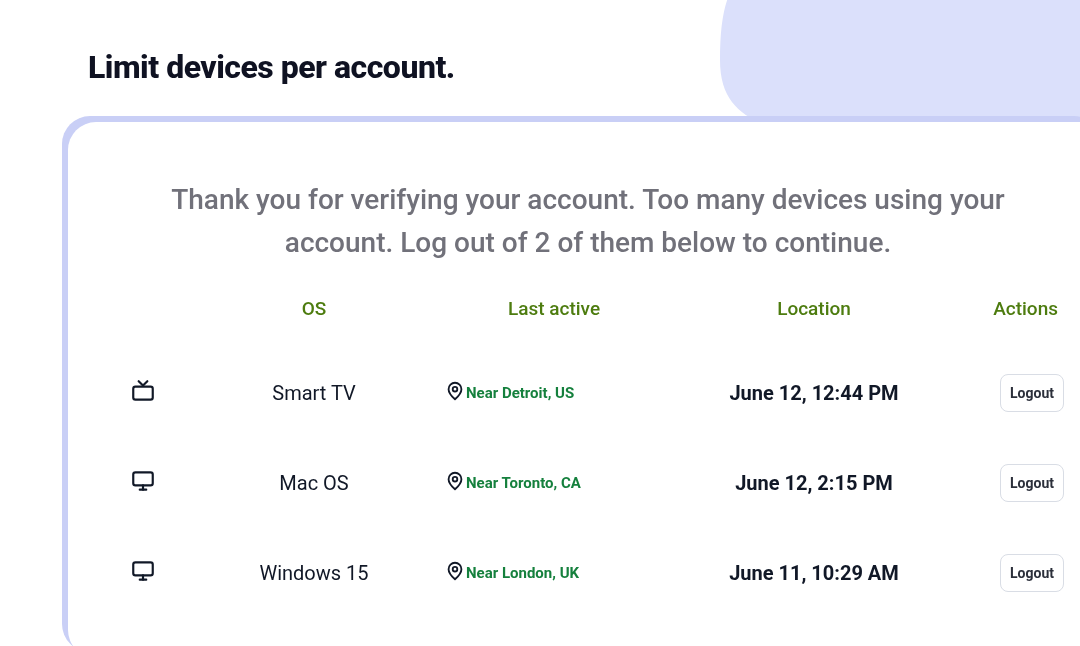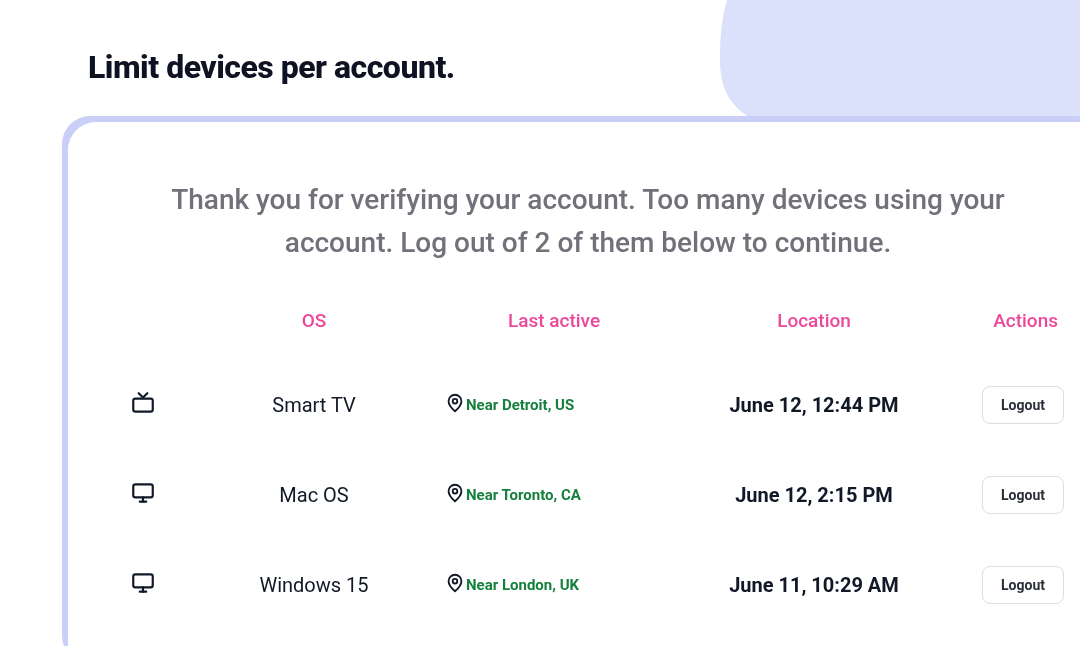--- a/index.html
+++ b/index.html
@@ -52,31 +52,31 @@
     min-height: 520px;
   }
 
   .intro {
     font-size: 28px;
     line-height: 1.55;
     color: #71717a;
     text-align: center;
     font-weight: 500;
     max-width: 880px;
-    margin: 0 auto 36px auto;
+    margin: 0 auto 24px auto;
   }
 
   .grid {
     display: grid;
     grid-template-columns: 80px 220px 260px 260px 120px;
     align-items: center;
     column-gap: 0;
   }
   .grid.header {
-    color: #ec4899;
+    color: #4d7c0f;
     font-size: 19px;
     font-weight: 500;
     padding: 8px 0 28px 0;
   }
   .grid.header > div { text-align: center; }
   .grid.header > div:first-child { text-align: left; }
   .grid.header .col-actions { text-align: right; padding-right: 6px; }
 
   .row {
     padding: 26px 0;
@@ -109,21 +109,21 @@
   }
 
   .logout-btn {
     font-family: inherit;
     font-size: 14px;
     font-weight: 700;
     color: #2b2f3a;
     background: #ffffff;
     border: 1px solid #d9dde5;
     border-radius: 8px;
-    padding: 10px 18px;
+    padding: 10px 9px;
     cursor: pointer;
   }
 
   .icon-stroke { stroke: #111827; stroke-width: 2; fill: none; stroke-linecap: round; stroke-linejoin: round; }
 </style>
 </head>
 <body>
 
 <div class="bg-deco">
   <svg width="520" height="420" viewBox="0 0 520 420">

